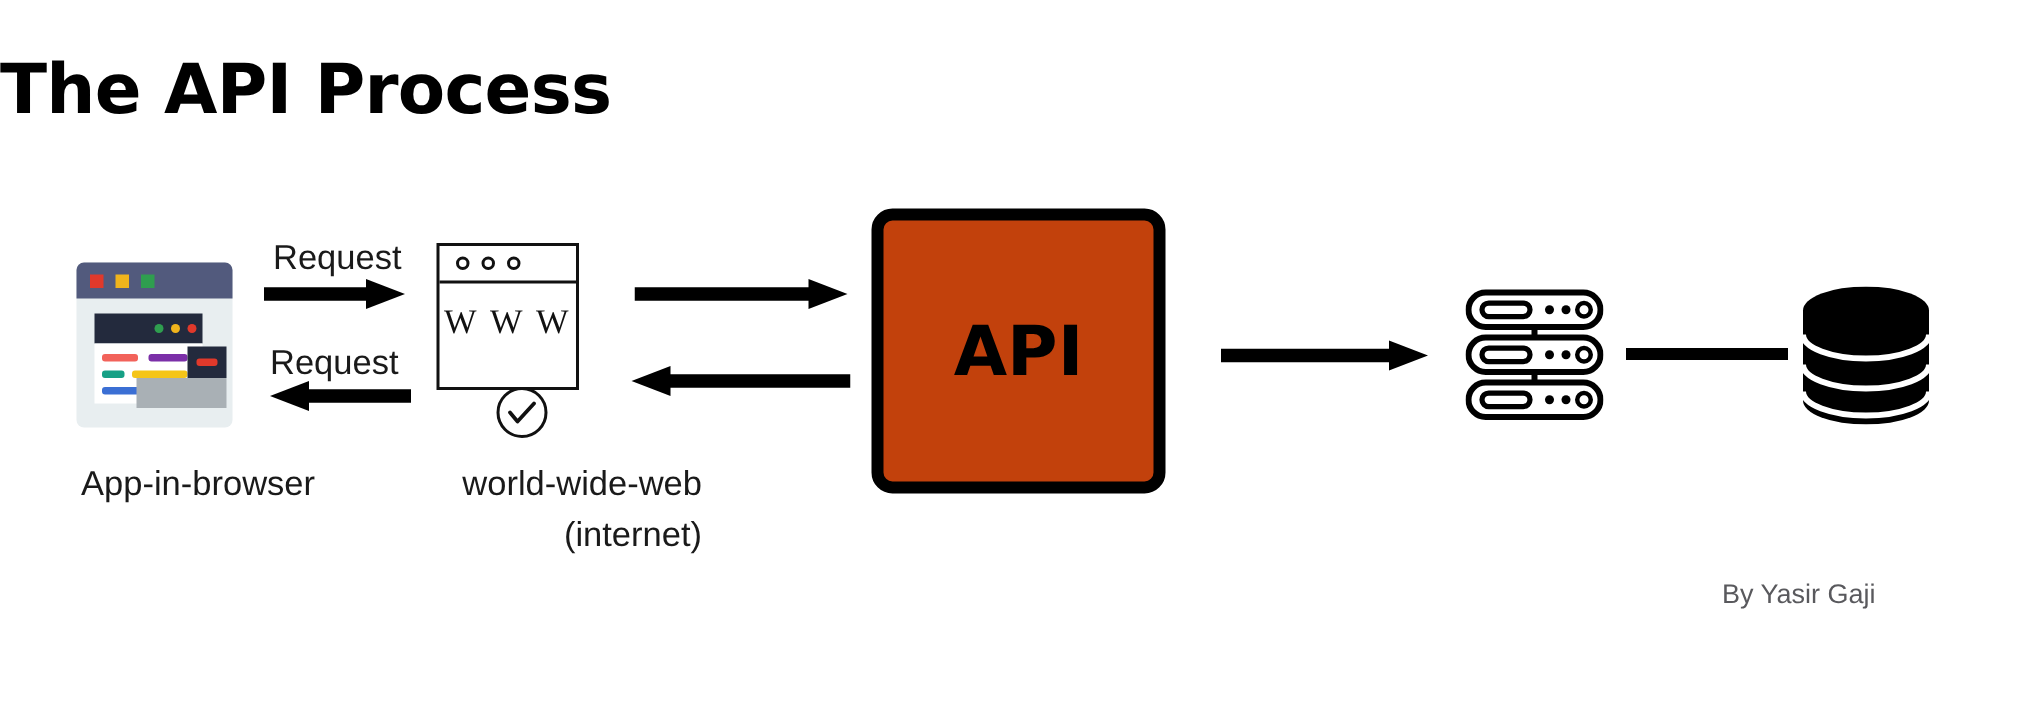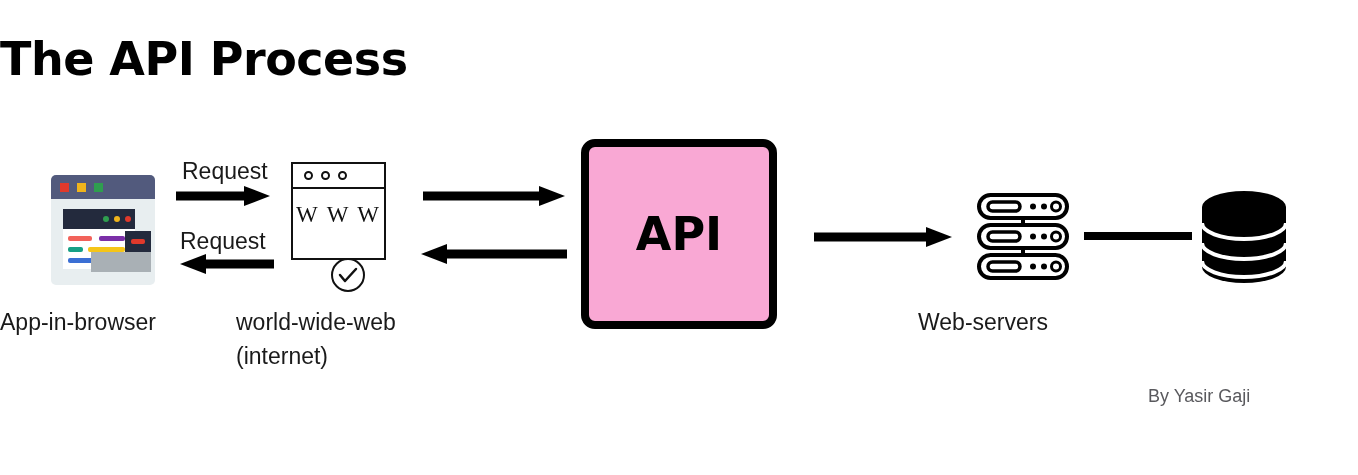--- a/index.html
+++ b/index.html
@@ -27,21 +27,21 @@
     font-size: 46px;
     font-weight: 800;
     letter-spacing: -0.5px;
     color: #000000;
     font-family: "DejaVu Sans", sans-serif;
   }
 
   
   .node-label {
     position: absolute;
-    text-align: left;
+    text-align: right;
     font-size: 23px;
     color: #1a1a1a;
     line-height: 1.48;
     white-space: pre-line;
   }
 
   
   .browser-icon {
     position: absolute;
     left: 51px;
@@ -152,21 +152,21 @@
   }
   .www-check svg { position: absolute; left: 0; top: 0; }
 
   
   .api-box {
     position: absolute;
     left: 581px; top: 139px;
     width: 196px; height: 190px;
     border: 8px solid #000000;
     border-radius: 14px;
-    background: #f9a8d4;
+    background: #c2410c;
     padding-left: 15px;
   }
   .api-text {
     position: absolute;
     left: 0; top: 0;
     width: 100%; height: 100%;
     display: flex;
     align-items: center;
     justify-content: center;
     font-size: 46px;
@@ -310,21 +310,20 @@
       <circle cx="67" cy="45.5" r="3" fill="#000"></circle>
       <circle cx="79" cy="45.5" r="4.5" fill="#fff" stroke="#000" stroke-width="3"></circle>
 
       <rect x="2" y="64" width="88" height="23" rx="11.5" fill="#fff" stroke="#000" stroke-width="4"></rect>
       <rect x="11" y="71" width="32" height="9" rx="4.5" fill="#fff" stroke="#000" stroke-width="3.5"></rect>
       <circle cx="56" cy="75.5" r="3" fill="#000"></circle>
       <circle cx="67" cy="75.5" r="3" fill="#000"></circle>
       <circle cx="79" cy="75.5" r="4.5" fill="#fff" stroke="#000" stroke-width="3"></circle>
     </svg>
   </div>
-  <div class="node-label" style="left:918px; top:305px; width:210px;">Web-servers</div>
 
   <div class="arrow" style="left:1084px; top:231px;">
     <svg width="108" height="10" viewBox="0 0 108 10">
       <line x1="0" y1="5" x2="108" y2="5" stroke="#000" stroke-width="8"></line>
     </svg>
   </div>
 
   <div class="database">
     <svg width="92" height="92" viewBox="0 0 92 92">
       <path d="M4,16 L4,76 A42,16 0 0,0 88,76 L88,16 Z" fill="#000"></path>

